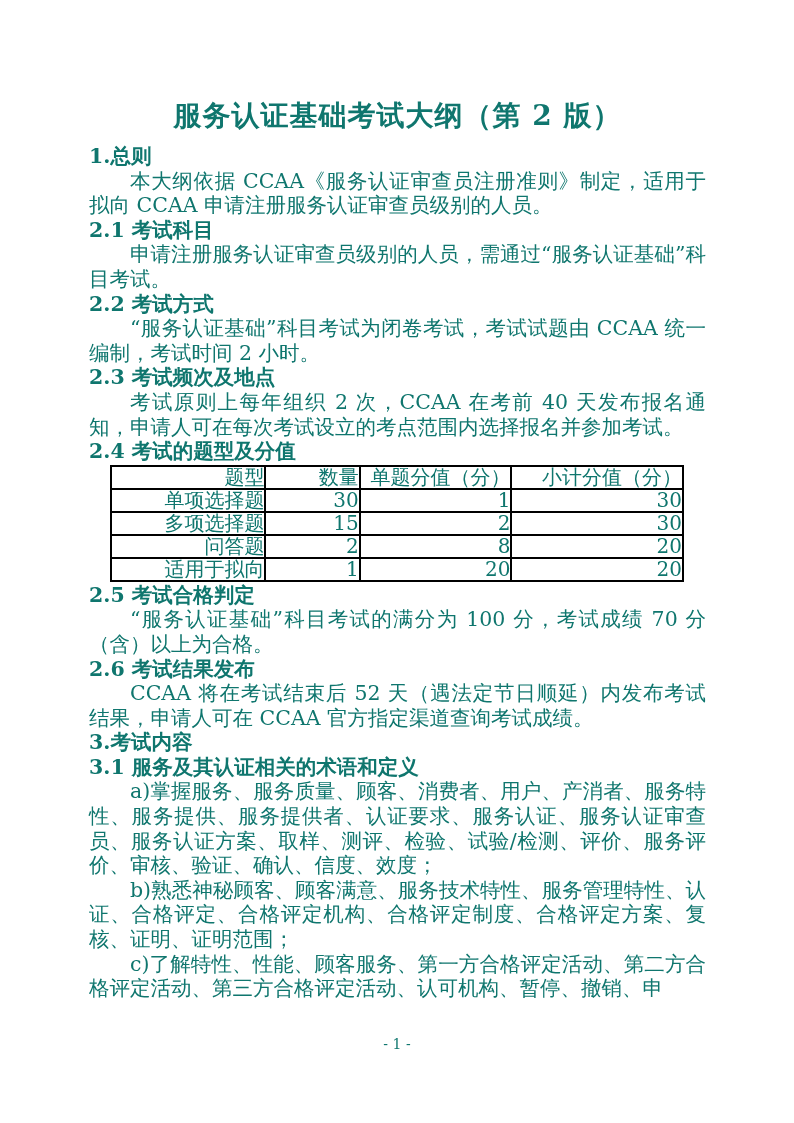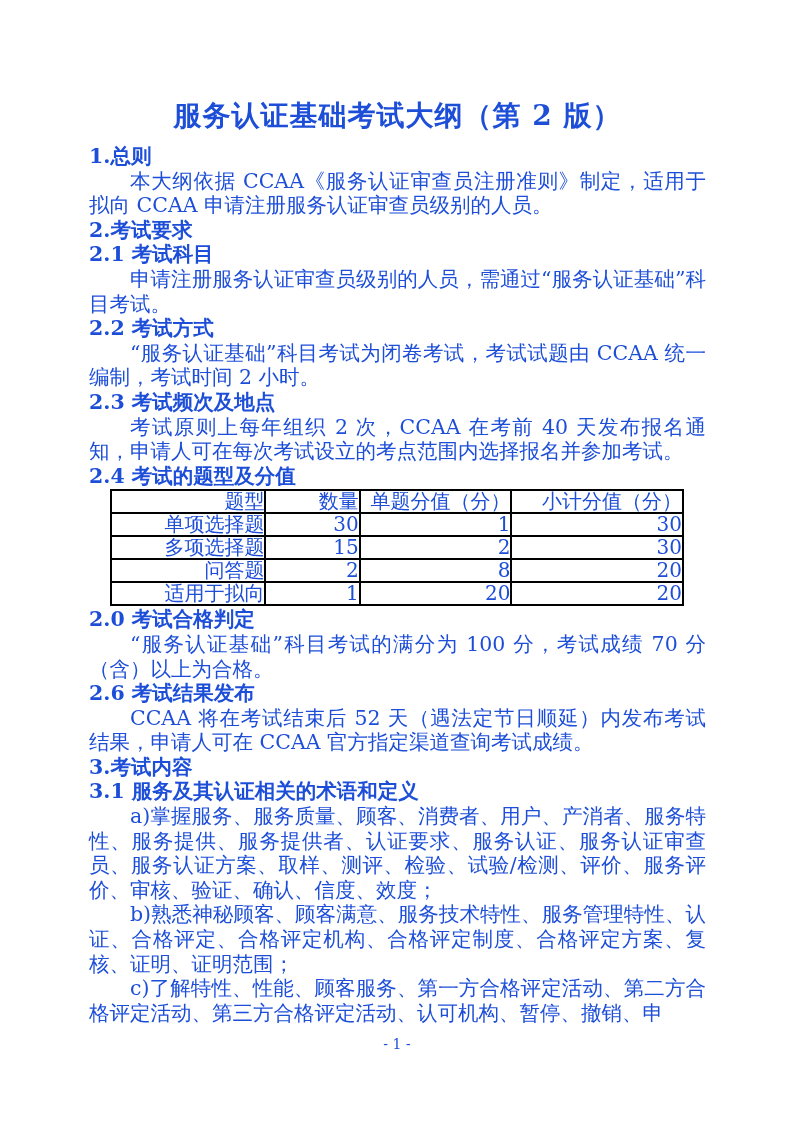--- a/index.html
+++ b/index.html
@@ -1,21 +1,21 @@
 <!DOCTYPE html>
 <html><head>
 <meta charset="utf-8">
 <style>
   html, body { margin: 0; padding: 0; background: #ffffff; }
   .page {
     position: relative;
     width: 794px;
     height: 1123px;
     background: #ffffff;
-    color: #1d4ed8;
+    color: #0f766e;
     font-family: "DejaVu Serif", "Liberation Serif", serif;
     box-sizing: border-box;
     padding: 99px 88px 0 89px;
     overflow: hidden;
   }
   .doc-title {
     margin: 0 0 11px 0;
     font-size: 28px;
     line-height: 34px;
     font-weight: bold;
@@ -75,21 +75,20 @@
 
 <div class="page">
 
   <h1 class="doc-title">服务认证基础考试大纲（第 2 版）</h1>
 
   <div class="content">
 
     <p class="h">1.总则</p>
     <p class="para">本大纲依据 CCAA《服务认证审查员注册准则》制定，适用于拟向 CCAA 申请注册服务认证审查员级别的人员。</p>
 
-    <p class="h">2.考试要求</p>
     <p class="h">2.1 考试科目</p>
     <p class="para">申请注册服务认证审查员级别的人员，需通过“服务认证基础”科目考试。</p>
 
     <p class="h">2.2 考试方式</p>
     <p class="para">“服务认证基础”科目考试为闭卷考试，考试试题由 CCAA 统一编制，考试时间 2 小时。</p>
 
     <p class="h">2.3 考试频次及地点</p>
     <p class="para">考试原则上每年组织 2 次，CCAA 在考前 40 天发布报名通知，申请人可在每次考试设立的考点范围内选择报名并参加考试。</p>
 
     <p class="h">2.4 考试的题型及分值</p>
@@ -130,21 +129,21 @@
         </tr>
         <tr>
           <td>适用于拟向</td>
           <td>1</td>
           <td>20</td>
           <td>20</td>
         </tr>
       </tbody>
     </table>
 
-    <p class="h">2.0 考试合格判定</p>
+    <p class="h">2.5 考试合格判定</p>
     <p class="para">“服务认证基础”科目考试的满分为 100 分，考试成绩 70 分（含）以上为合格。</p>
 
     <p class="h">2.6 考试结果发布</p>
     <p class="para">CCAA 将在考试结束后 52 天（遇法定节日顺延）内发布考试结果，申请人可在 CCAA 官方指定渠道查询考试成绩。</p>
 
     <p class="h">3.考试内容</p>
     <p class="h">3.1 服务及其认证相关的术语和定义</p>
     <p class="para">a)掌握服务、服务质量、顾客、消费者、用户、产消者、服务特性、服务提供、服务提供者、认证要求、服务认证、服务认证审查员、服务认证方案、取样、测评、检验、试验/检测、评价、服务评价、审核、验证、确认、信度、效度；</p>
     <p class="para">b)熟悉神秘顾客、顾客满意、服务技术特性、服务管理特性、认证、合格评定、合格评定机构、合格评定制度、合格评定方案、复核、证明、证明范围；</p>
     <p class="para">c)了解特性、性能、顾客服务、第一方合格评定活动、第二方合格评定活动、第三方合格评定活动、认可机构、暂停、撤销、申</p>

